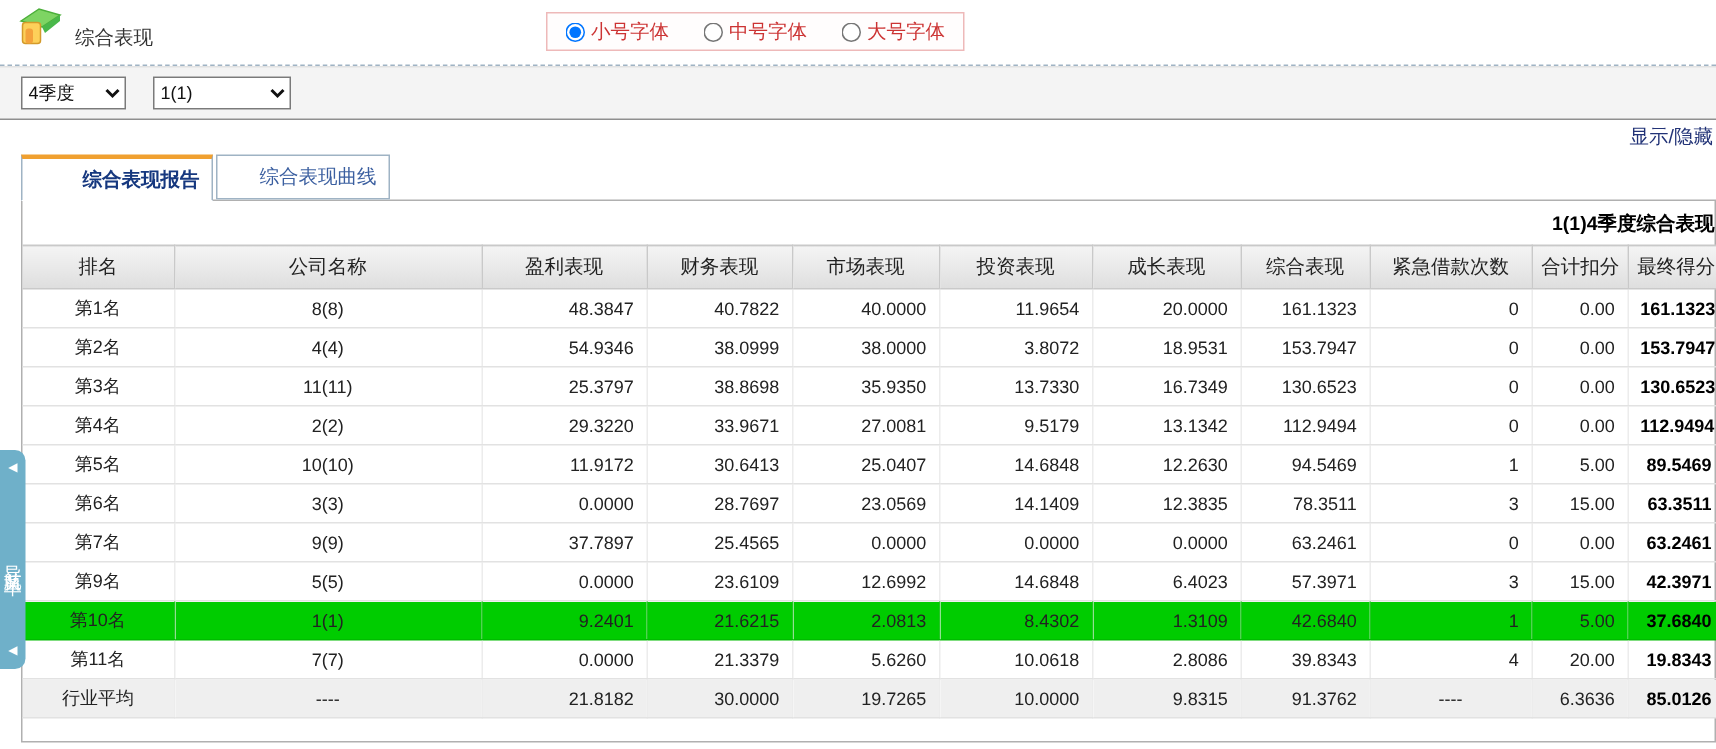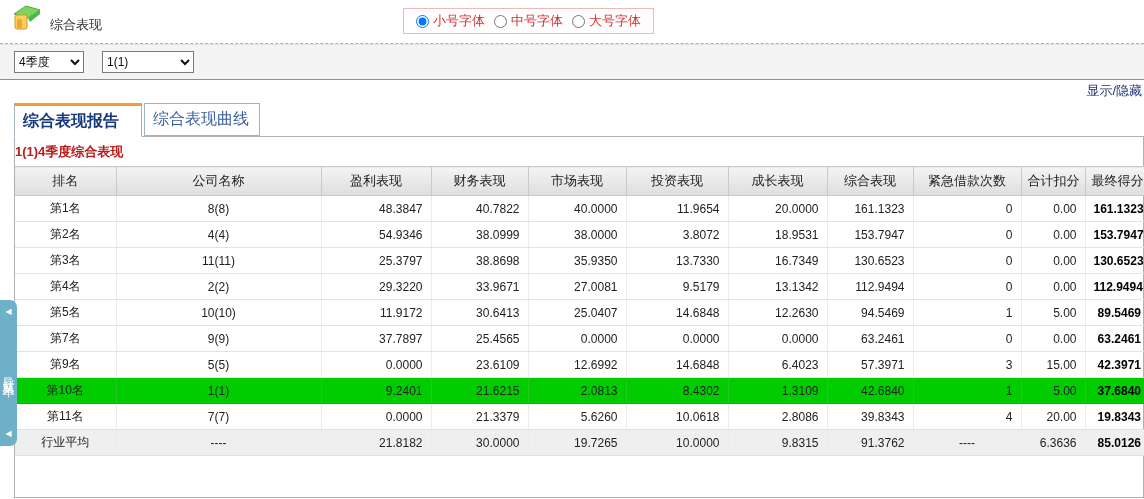--- a/index.html
+++ b/index.html
@@ -7,22 +7,22 @@
   body {
     width:1144px; height:499px; overflow:hidden; background:#fff; position:relative;
     font-family:"Liberation Sans","DejaVu Sans",sans-serif; font-size:12px; color:#333;
   }
 
   
   .header { position:relative; height:43px; }
   .app-icon { position:absolute; left:8px; top:2px; width:34px; height:32px; }
   .page-title { position:absolute; left:50px; top:16px; font-size:13px; color:#333; }
   .font-radio-box {
-    position:absolute; left:364px; top:8px; display:flex; gap:9px; align-items:center;
-    border:1px solid #eeb9b9; background:#fffdfd; padding:3px 12px; color:#cc3333; font-size:13px;margin-left:39px;
+    position:absolute; left:364px; top:8px; display:flex; gap:23px; align-items:center;
+    border:1px solid #eeb9b9; background:#fffdfd; padding:3px 12px; color:#cc3333; font-size:13px;
   }
   .radio-opt { display:flex; align-items:center; gap:4px; cursor:pointer; color:#cc3333; }
   .radio-opt input { margin:0; width:13px; height:13px; }
 
   .dotted-sep { border:none; border-top:1px dashed #9fb3c4; margin:0; }
 
   
   .toolbar {
     height:36px; background:#f4f4f4; border-top:1px solid #e2e2e2; border-bottom:1px solid #8f8f8f;
     display:flex; align-items:center; gap:18px; padding-left:14px;
@@ -32,34 +32,34 @@
   }
   .sel-quarter { width:70px; }
   .sel-company { width:92px; }
 
   .showhide-row { text-align:right; padding:2px 2px 0 0; height:18px; }
   .showhide-row a { color:#223377; font-size:13px; text-decoration:none; }
 
   
   .tabs { display:flex; margin:5px 0 0 14px; position:relative; z-index:2; }
   .tab {
-    min-width:116px; padding:5px 8px 4px; text-align:left; font-size:16px; background:#fff;
+    min-width:116px; padding:5px 8px 4px; text-align:right; font-size:13px; background:#fff;
     border:1px solid #9fb3c4; color:#3b5fa0; cursor:pointer; margin-right:2px;
   }
   .tab.active {
     min-width:128px; border-top:3px solid #f0a030; border-bottom:1px solid #fff;
     margin-bottom:-1px; font-weight:bold; color:#16387f;
   }
 
   
   .panel {
     margin-left:14px; width:1130px; border:1px solid #b0b0b0; background:#fff; min-height:362px;
     position:relative; z-index:1;
   }
-  .table-title { text-align:left; font-weight:bold; font-size:13px; color:#b91c1c; padding:6px 0 5px; }
+  .table-title { text-align:right; font-weight:bold; font-size:13px; color:#000000; padding:6px 0 5px; }
   table.report { width:100%; border-collapse:collapse; table-layout:fixed; font-size:12px; }
   table.report th {
     background:linear-gradient(#f4f4f4,#dedede); border:1px solid #c9c9c9; border-left:none;
     font-weight:normal; font-size:13px; color:#222; padding:5px 6px; white-space:nowrap; overflow:hidden;
   }
   table.report th:last-child { border-right:none; }
   table.report td {
     padding:4px 8px; border-bottom:1px solid #e2e2e2; border-right:1px solid #ececec;
     color:#222; white-space:nowrap; overflow:hidden;
   }
@@ -219,20 +219,33 @@
           <td class="r">30.6413</td>
           <td class="r">25.0407</td>
           <td class="r">14.6848</td>
           <td class="r">12.2630</td>
           <td class="r">94.5469</td>
           <td class="r">1</td>
           <td class="r">5.00</td>
           <td class="r b">89.5469</td>
         </tr>
         <tr class="">
+          <td class="c">第6名</td>
+          <td class="c">3(3)</td>
+          <td class="r">0.0000</td>
+          <td class="r">28.7697</td>
+          <td class="r">23.0569</td>
+          <td class="r">14.1409</td>
+          <td class="r">12.3835</td>
+          <td class="r">78.3511</td>
+          <td class="r">3</td>
+          <td class="r">15.00</td>
+          <td class="r b">63.3511</td>
+        </tr>
+        <tr class="">
           <td class="c">第7名</td>
           <td class="c">9(9)</td>
           <td class="r">37.7897</td>
           <td class="r">25.4565</td>
           <td class="r">0.0000</td>
           <td class="r">0.0000</td>
           <td class="r">0.0000</td>
           <td class="r">63.2461</td>
           <td class="r">0</td>
           <td class="r">0.00</td>

